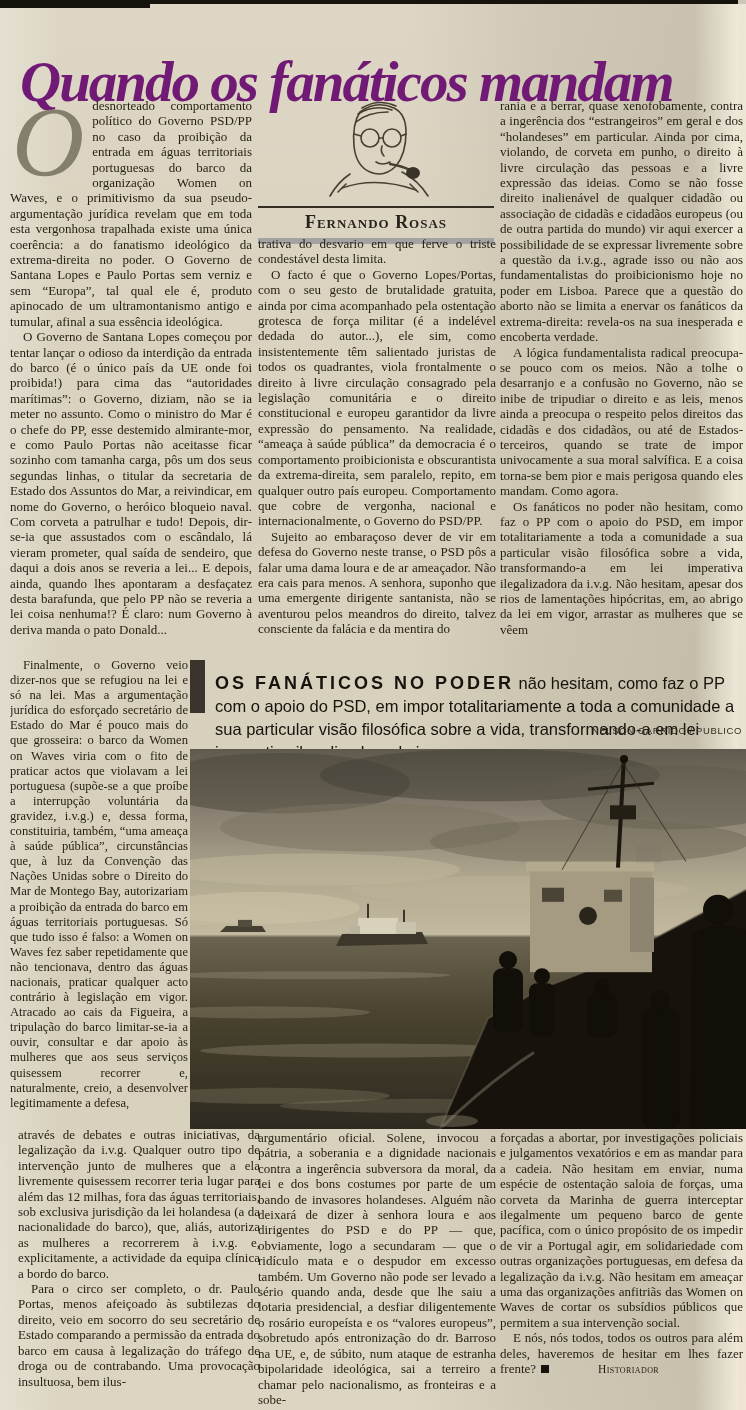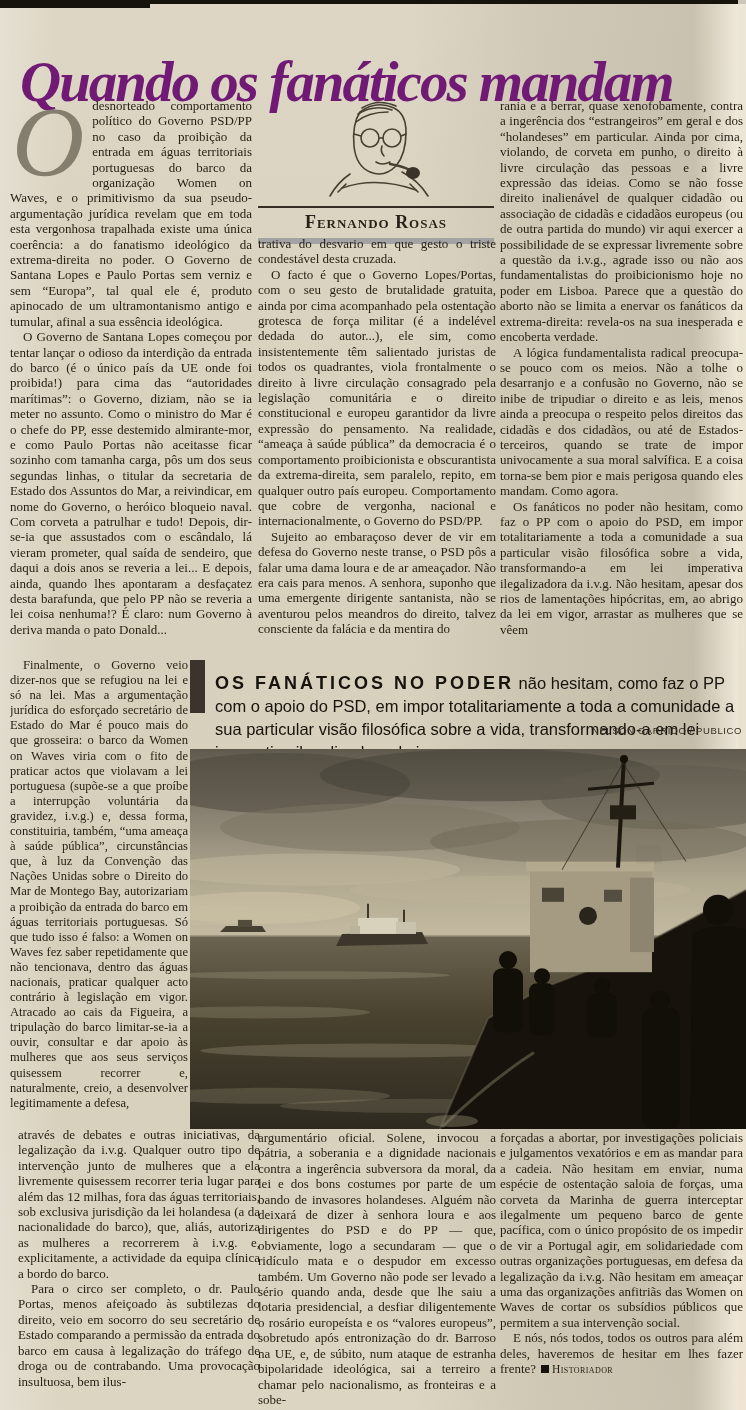--- a/index.html
+++ b/index.html
@@ -22,21 +22,21 @@
   .byline-box{position:absolute;left:258px;top:206px;width:236px;border-top:2px solid #332d22;border-bottom:6px solid #a3a3a3;padding:4px 0 5px;text-align:center;}
   .byline-name{font-variant:small-caps;font-weight:bold;font-size:18px;letter-spacing:1px;color:#28221a;}
   .portrait{position:absolute;left:298px;top:96px;width:156px;height:108px;}
   .pq-bar{position:absolute;left:190px;top:660px;width:15px;height:53px;background:#3a342c;}
   .pullquote{position:absolute;left:215px;top:655px;width:528px;font-family:"Liberation Sans",sans-serif;font-size:16.5px;line-height:23px;color:#17130d;text-align:left;}
   .pullquote .lead{font-weight:bold;font-size:18px;letter-spacing:3px;}
   .credit{position:absolute;left:190px;top:725px;width:552px;text-align:right;font-family:"Liberation Sans",sans-serif;font-size:9.5px;letter-spacing:.6px;color:#332d22;}
   .photo{position:absolute;left:190px;top:749px;width:556px;height:380px;background:#8a8371;}
   .photo svg{display:block;width:100%;height:100%;}
   .signoff-square{display:inline-block;width:8px;height:8px;background:#16120c;margin:0 3px 0 5px;}
-  .signoff-label{font-variant:small-caps;font-size:11.5px;letter-spacing:.4px;color:#241e13;}
+  .signoff-label{font-variant:small-caps;font-size:11.5px;letter-spacing:.4px;color:#241e13;margin-left:46px;}
 </style>
 </head>
 <body>
 
 <div class="artifact" style="left:0;top:0;width:746px;height:4px;"></div>
 <div class="artifact" style="left:0;top:0;width:150px;height:8px;"></div>
 <div class="page-edge-right"></div>
 
 <h1 class="headline">Quando os fanáticos mandam</h1>
 
@@ -67,21 +67,21 @@
 </div>
 <div class="seg b12" style="left:10px;top:658px;width:178px;height:468px;">
   <p class="indent">Finalmente, o Governo veio dizer-nos que se refugiou na lei e só na lei. Mas a argumentação jurídica do esforçado secretário de Estado do Mar é pouco mais do que grosseira: o barco da Women on Waves viria com o fito de praticar actos que violavam a lei portuguesa (supõe-se a que proíbe a interrupção voluntária da gravidez, i.v.g.) e, dessa forma, constituiria, também, “uma ameaça à saúde pública”, circunstâncias que, à luz da Convenção das Nações Unidas sobre o Direito do Mar de Montego Bay, autorizariam a proibição da entrada do barco em águas territoriais portuguesas. Só que tudo isso é falso: a Women on Waves fez saber repetidamente que não tencionava, dentro das águas nacionais, praticar qualquer acto contrário à legislação em vigor. Atracado ao cais da Figueira, a tripulação do barco limitar-se-ia a ouvir, consultar e dar apoio às mulheres que aos seus serviços quisessem recorrer e, naturalmente, creio, a desenvolver legitimamente a defesa,</p>
 </div>
 <div class="seg b13" style="left:10px;top:1127px;width:242px;height:281px;margin-left:8px;">
   <p>através de debates e outras iniciativas, da legalização da i.v.g. Qualquer outro tipo de intervenção junto de mulheres que a ela livremente quisessem recorrer teria lugar para além das 12 milhas, fora das águas territoriais, sob exclusiva jurisdição da lei holandesa (a da nacionalidade do barco), que, aliás, autoriza as mulheres a recorrerem à i.v.g. e, explicitamente, a actividade da equipa clínica a bordo do barco.</p>
   <p class="indent">Para o circo ser completo, o dr. Paulo Portas, menos afeiçoado às subtilezas do direito, veio em socorro do seu secretário de Estado comparando a permissão da entrada do barco em causa à legalização do tráfego de droga ou de contrabando. Uma provocação insultuosa, bem ilus-</p>
 </div>
 
 <div class="seg b13" style="left:258px;top:236px;width:238px;height:424px;">
-  <p>trativa do desvario em que gesto o triste condestável desta cruzada.</p>
+  <p>trativa do desvario em que ferve o triste condestável desta limita.</p>
   <p class="indent">O facto é que o Governo Lopes/Portas, com o seu gesto de brutalidade gratuita, ainda por cima acompanhado pela ostentação grotesca de força militar (é a indelével dedada do autor...), ele sim, como insistentemente têm salientado juristas de todos os quadrantes, viola frontalmente o direito à livre circulação consagrado pela legislação comunitária e o direito constitucional e europeu garantidor da livre expressão do pensamento. Na realidade, “ameaça à saúde pública” da democracia é o comportamento proibicionista e obscurantista da extrema-direita, sem paralelo, repito, em qualquer outro país europeu. Comportamento que cobre de vergonha, nacional e internacionalmente, o Governo do PSD/PP.</p>
   <p class="indent">Sujeito ao embaraçoso dever de vir em defesa do Governo neste transe, o PSD pôs a falar uma dama loura e de ar ameaçador. Não era cais para menos. A senhora, suponho que uma emergente dirigente santanista, não se aventurou pelos meandros do direito, talvez consciente da falácia e da mentira do</p>
 </div>
 <div class="seg b13" style="left:258px;top:1130px;width:238px;height:278px;">
   <p>argumentário oficial. Solene, invocou a pátria, a soberania e a dignidade nacionais contra a ingerência subversora da moral, da lei e dos bons costumes por parte de um bando de invasores holandeses. Alguém não deixará de dizer à senhora loura e aos dirigentes do PSD e do PP — que, obviamente, logo a secundaram — que o ridículo mata e o despudor em excesso também. Um Governo não pode ser levado a sério quando anda, desde que lhe saiu a lotaria presidencial, a desfiar diligentemente o rosário europeísta e os “valores europeus”, sobretudo após entronização do dr. Barroso na UE, e, de súbito, num ataque de estranha bipolaridade ideológica, sai a terreiro a chamar pelo nacionalismo, as fronteiras e a sobe-</p>
 </div>
 
 <div class="seg b13" style="left:500px;top:98px;width:243px;height:562px;">
   <p>rania e a berrar, quase xenofobamente, contra a ingerência dos “estrangeiros” em geral e dos “holandeses” em particular. Ainda por cima, violando, de corveta em punho, o direito à livre circulação das pessoas e a livre expressão das ideias. Como se não fosse direito inalienável de qualquer cidadão ou associação de cidadãs e cidadãos europeus (ou de outra partida do mundo) vir aqui exercer a possibilidade de se expressar livremente sobre a questão da i.v.g., agrade isso ou não aos fundamentalistas do proibicionismo hoje no poder em Lisboa. Parece que a questão do aborto não se limita a enervar os fanáticos da extrema-direita: revela-os na sua inesperada e encoberta verdade.</p>
   <p class="indent">A lógica fundamentalista radical preocupa-se pouco com os meios. Não a tolhe o desarranjo e a confusão no Governo, não se inibe de tripudiar o direito e as leis, menos ainda a preocupa o respeito pelos direitos das cidadãs e dos cidadãos, ou até de Estados-terceiros, quando se trate de impor univocamente a sua moral salvífica. E a coisa torna-se bem pior e mais perigosa quando eles mandam. Como agora.</p>

